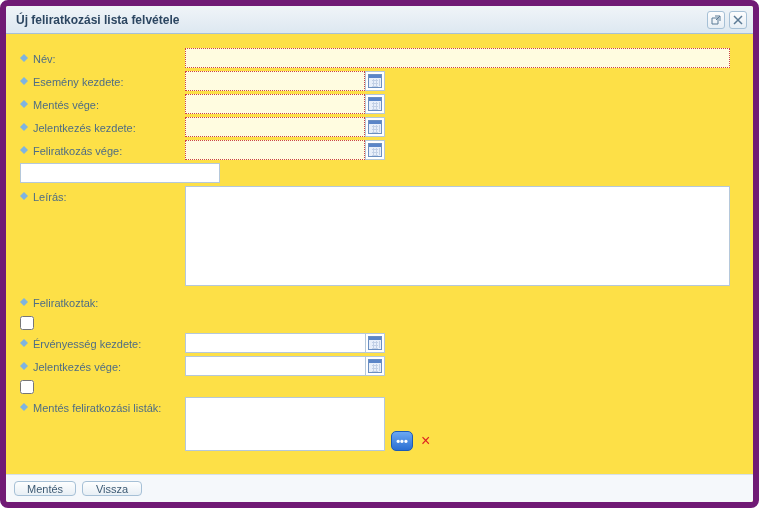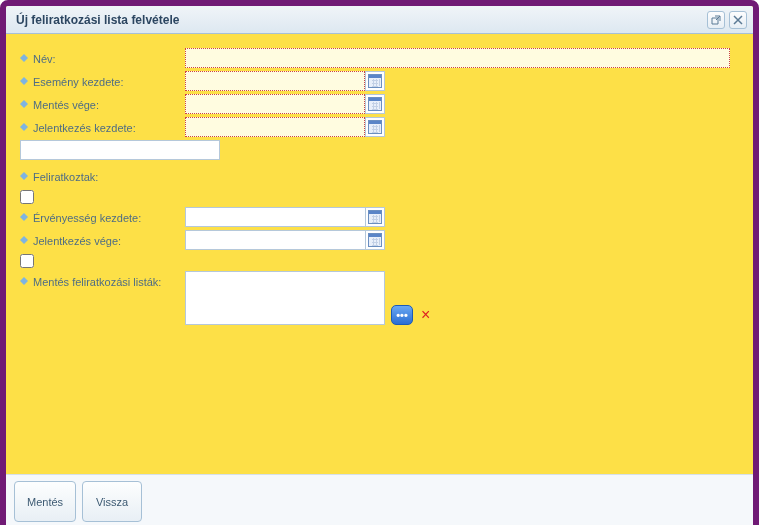--- a/index.html
+++ b/index.html
@@ -163,21 +163,21 @@
 
   .dialog-footer {
     border-top: 1px solid #d6e0e9;
     padding: 6px 8px;
     background: #f5f8fb;
     display:flex;
     gap:6px;
   }
   .btn {
     min-width: 60px;
-    height: 41px;
+    height: 15px;
     padding: 0 12px;
     background: linear-gradient(#fdfefe,#e8eff5);
     border:1px solid #a6c0d6;
     border-radius:4px;
     color:#3d5a73;
     font-size:11px;
     cursor:pointer;
   }
 </style>
 </head>
@@ -269,27 +269,58 @@
       <div class="form-input-cell">
         <div class="date-picker">
           <input class="text-input required date-width" value="" style="">
           <div class="cal-btn">
               <div class="cal-icon"></div>
             </div>
         </div>
       </div>
     </div>
 
+    <div class="form-row">
+      <div class="form-label-cell">
+        <span class="bullet">
+            <svg viewBox="0 0 8 8">
+              <path d="M4 0l4 4-4 4-4-4z" fill="#7fb4e0"></path>
+            </svg>
+          </span>
+        <span class="form-label">Feliratkozás vége:</span>
+      </div>
+      <div class="form-input-cell">
+        <div class="date-picker">
+          <input class="text-input required date-width" value="" style="">
+          <div class="cal-btn">
+              <div class="cal-icon"></div>
+            </div>
+        </div>
+      </div>
+    </div>
 
     <div class="form-row">
       <div class="form-input-cell">
         <input class="text-input num-width" value="" style="">
       </div>
     </div>
 
+    <div class="form-row">
+      <div class="form-label-cell">
+        <span class="bullet">
+            <svg viewBox="0 0 8 8">
+              <path d="M4 0l4 4-4 4-4-4z" fill="#7fb4e0"></path>
+            </svg>
+          </span>
+        <span class="form-label">Leírás:</span>
+      </div>
+      <div class="form-input-cell">
+        <textarea class="textarea" style=""></textarea>
+      </div>
+    </div>
 
     <div class="form-row" style="margin-top:6px">
       <div class="form-label-cell">
         <span class="bullet">
             <svg viewBox="0 0 8 8">
               <path d="M4 0l4 4-4 4-4-4z" fill="#7fb4e0"></path>
             </svg>
           </span>
         <span class="form-label">Feliratkoztak:</span>
       </div>

